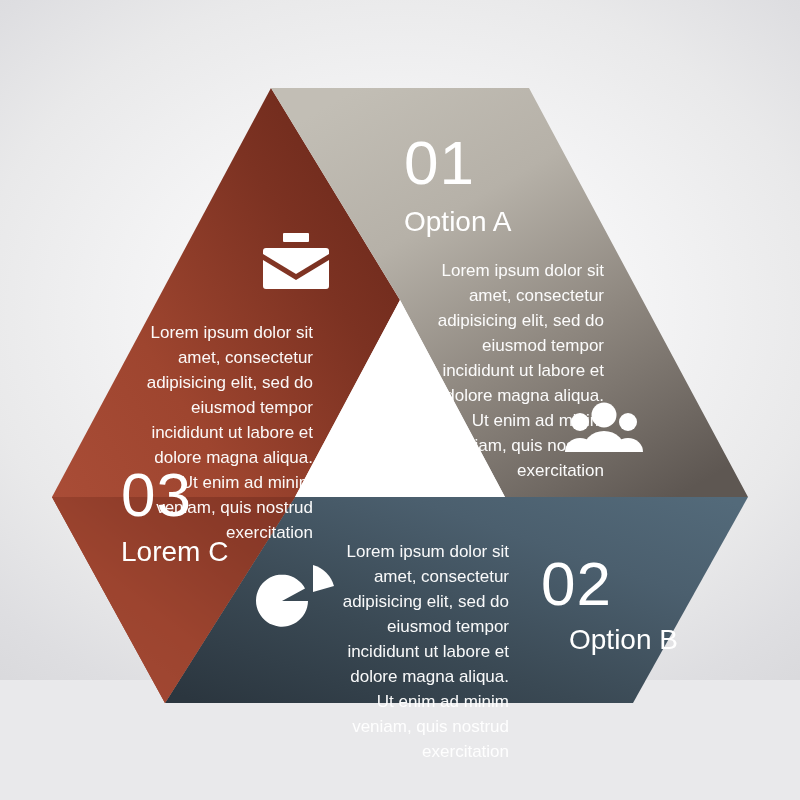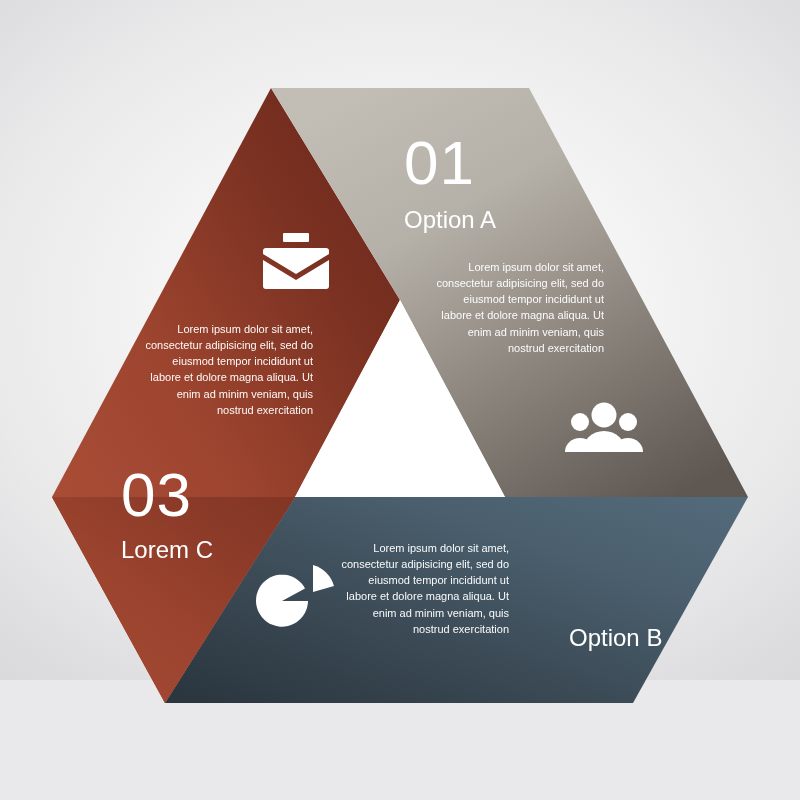--- a/index.html
+++ b/index.html
@@ -44,28 +44,28 @@
     font-weight: 300;
     font-size: 62px;
     line-height: 1;
     letter-spacing: 1px;
     white-space: nowrap;
   }
   .opt {
     position: absolute;
     color: #ffffff;
     font-weight: 400;
-    font-size: 24px;
+    font-size: 28px;
     line-height: 1;
     white-space: nowrap;
   }
   .body {
     position: absolute;
     color: #ffffff;
-    font-size: 11px;
+    font-size: 17px;
     line-height: 1.47;
     width: 172px;
     opacity: .97;
   }
 
   
   #num-01  { left: 404px; top: 132px; }
   #opt-01  { left: 404px; top: 208px; }
   #body-01 { left: 432px; top: 259px; text-align: right; }
 
@@ -154,20 +154,21 @@
       <path d="M313,565 a30,30 0 0,1 21,21 l-21,6 z"></path>
     </g>
   </svg>
 
   <div class="txt-layer">
 
     <div class="num" id="num-01">01</div>
     <div class="opt" id="opt-01">Option A</div>
     <div class="body" id="body-01">Lorem ipsum dolor sit amet, consectetur adipisicing elit, sed do eiusmod tempor incididunt ut labore et dolore magna aliqua. Ut enim ad minim veniam, quis nostrud exercitation</div>
 
+    <div class="num" id="num-02">02</div>
     <div class="opt" id="opt-02">Option B</div>
     <div class="body" id="body-02">Lorem ipsum dolor sit amet, consectetur adipisicing elit, sed do eiusmod tempor incididunt ut labore et dolore magna aliqua. Ut enim ad minim veniam, quis nostrud exercitation</div>
 
     <div class="num" id="num-03">03</div>
     <div class="opt" id="opt-03">Lorem C</div>
     <div class="body" id="body-03">Lorem ipsum dolor sit amet, consectetur adipisicing elit, sed do eiusmod tempor incididunt ut labore et dolore magna aliqua. Ut enim ad minim veniam, quis nostrud exercitation</div>
 
   </div>
 </div>
 

